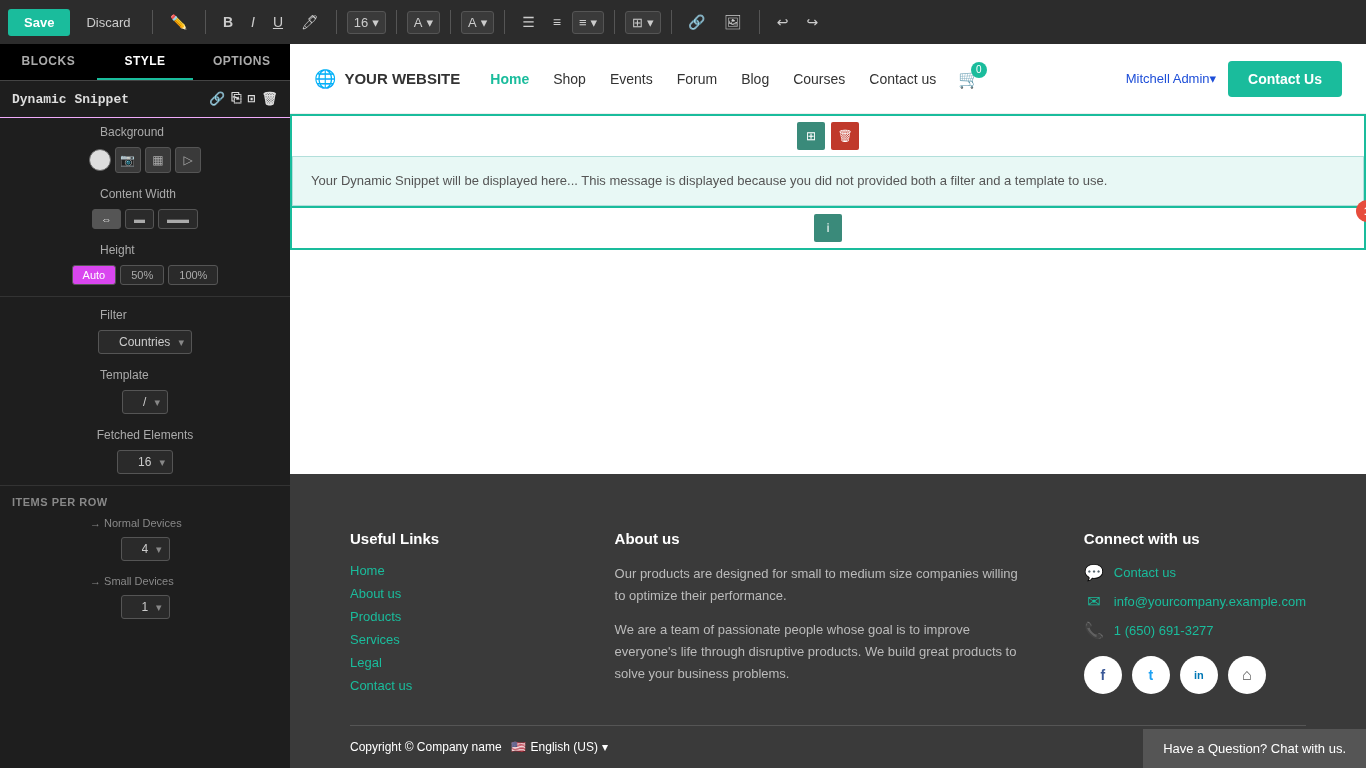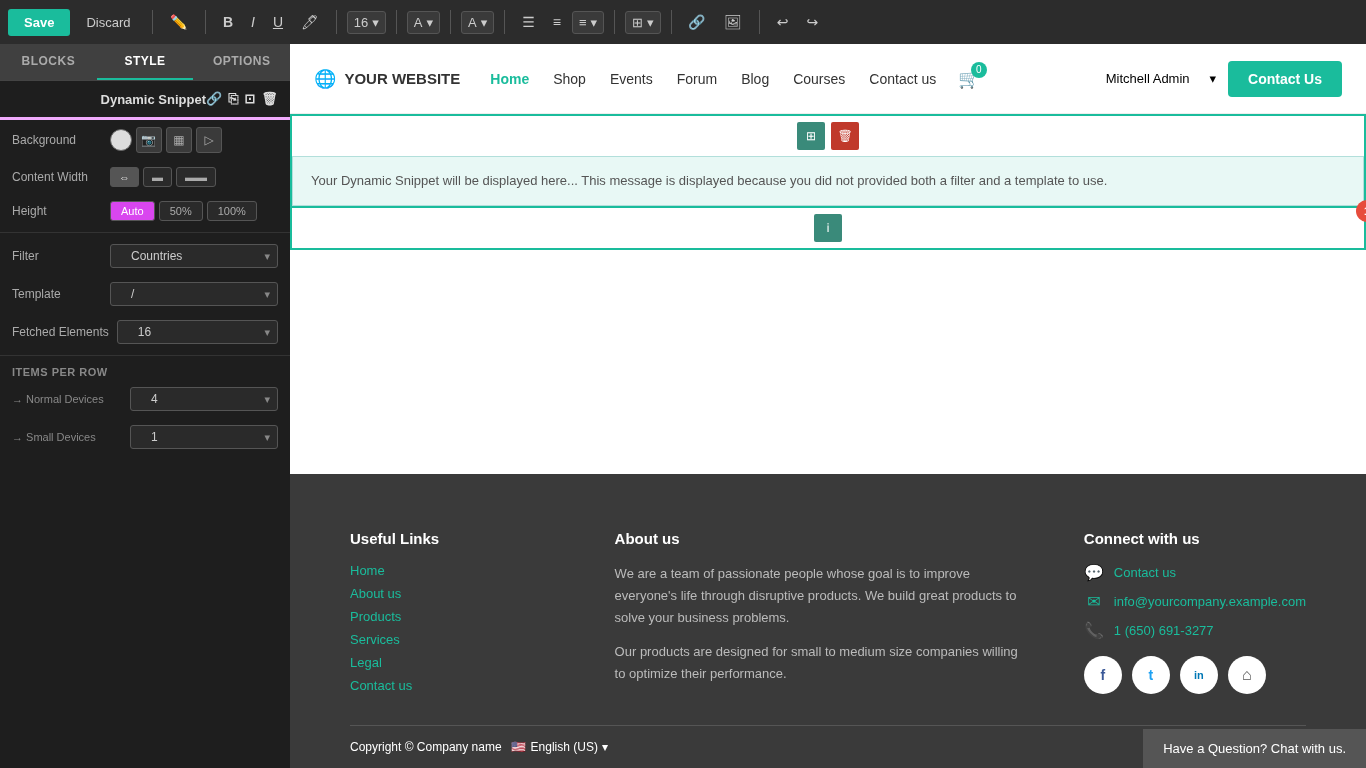--- a/index.html
+++ b/index.html
@@ -70,64 +70,66 @@
       width: 290px;
       background: #1e1e1e;
       color: #ccc;
       display: flex;
       flex-direction: column;
       flex-shrink: 0;
       overflow-y: auto;
     }
     .panel-tabs {
       display: flex;
-      background: #404040;
+      background: #000000;
       border-bottom: 1px solid #444;
     }
     .panel-tab {
       flex: 1;
       text-align: center;
       padding: 10px 0;
       font-size: 12px;
       font-weight: bold;
       color: #aaa;
       cursor: pointer;
       letter-spacing: 0.5px;
     }
     .panel-tab.active {
       color: #fff;
       border-bottom: 2px solid #1abc9c;
     }
 
     .panel-header {
       display: flex;
       align-items: center;
-      justify-content: flex-end;
+      justify-content: space-between;
       padding: 10px 12px;
-      border-bottom: 3px solid #f0abfc;
+      border-bottom: 1px solid #f0abfc;
+      font-family: Liberation Mono, monospace;
     }
     .panel-header span {
       font-size: 13px;
       color: #ddd;
       font-weight: bold;
     }
     .panel-header-icons {
       display: flex; gap: 6px;
     }
     .panel-header-icon {
       color: #888;
       cursor: pointer;
       font-size: 14px;
     }
 
     .panel-row {
       display: flex;
       align-items: center;
       padding: 7px 12px;
       gap: 8px;
+      flex-direction: column;
     }
     .panel-label {
       color: #aaa;
       font-size: 12px;
       min-width: 90px;
     }
     .panel-controls {
       display: flex;
       gap: 4px;
       align-items: center;
@@ -281,24 +283,24 @@
       position: absolute;
       top: -6px;
       right: -6px;
     }
     .site-header-right {
       display: flex;
       align-items: center;
       gap: 12px;
     }
     .admin-dropdown {
-      color: #000000;
-      font-size: 13px;
-      cursor: pointer;
-      display: flex; align-items: center; gap: 20px;
+      color: #1d4ed8;
+      font-size: 13px;
+      cursor: pointer;
+      display: flex; align-items: center; gap: 0;
     }
     .btn-contact-us {
       background: #1abc9c;
       color: #fff;
       border: none;
       padding: 10px 20px;
       border-radius: 4px;
       font-size: 14px;
       font-weight: bold;
       cursor: pointer;
@@ -674,22 +676,22 @@
           <a class="footer-link">Home</a>
           <a class="footer-link">About us</a>
           <a class="footer-link">Products</a>
           <a class="footer-link">Services</a>
           <a class="footer-link">Legal</a>
           <a class="footer-link">Contact us</a>
         </div>
 
         <div class="footer-col footer-col-wide">
           <div class="footer-heading">About us</div>
+          <p class="footer-text">Our products are designed for small to medium size companies willing to optimize their performance.</p>
           <p class="footer-text">We are a team of passionate people whose goal is to improve everyone's life through disruptive products. We build great products to solve your business problems.</p>
-          <p class="footer-text">Our products are designed for small to medium size companies willing to optimize their performance.</p>
         </div>
 
         <div class="footer-col footer-connect">
           <div class="footer-heading">Connect with us</div>
           <div class="connect-item">
             <span class="connect-icon">💬</span>
             <a class="connect-link">Contact us</a>
           </div>
           <div class="connect-item">
             <span class="connect-icon">✉</span>

